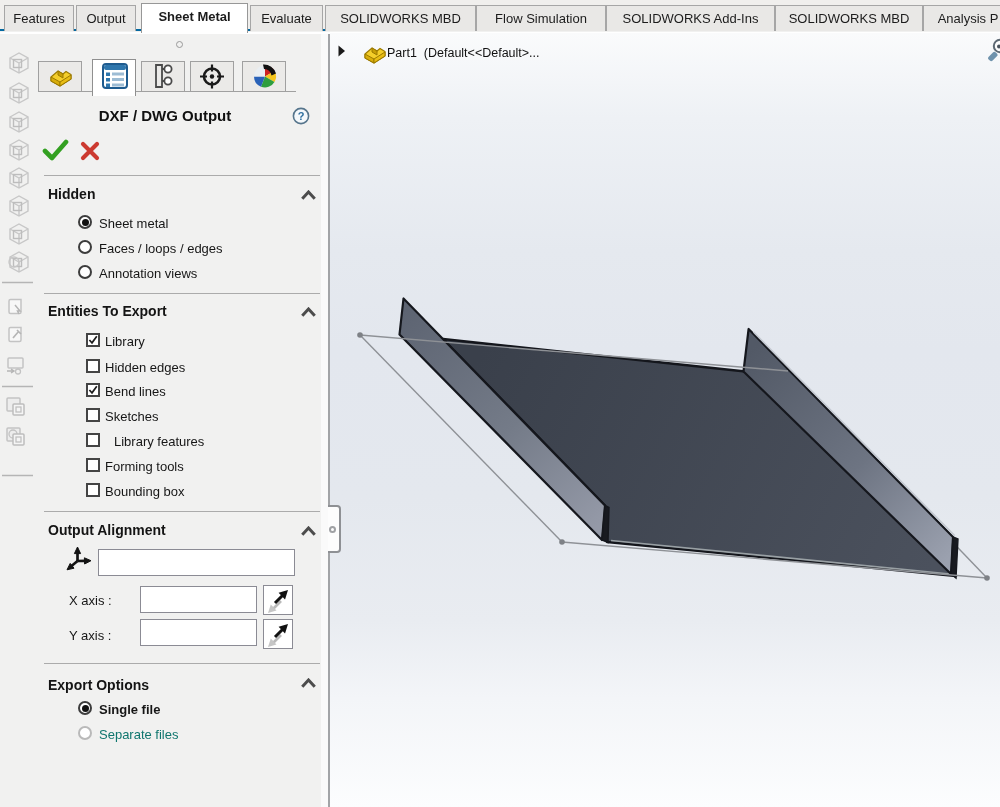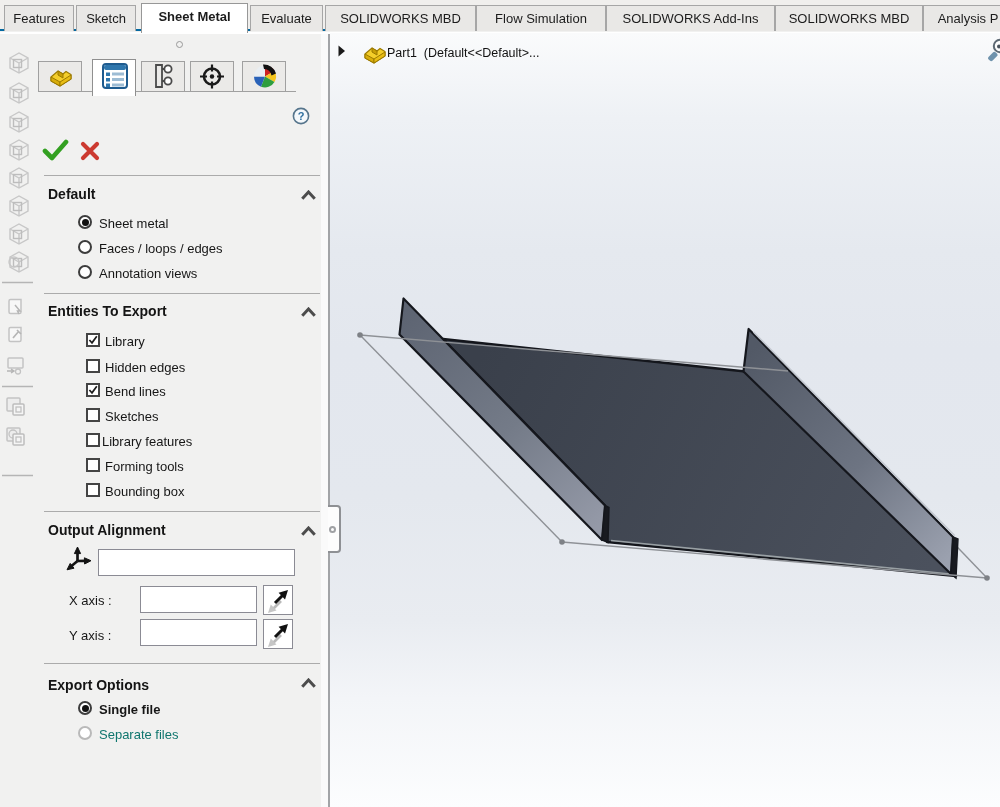--- a/index.html
+++ b/index.html
@@ -29,21 +29,21 @@
   .inp { position:absolute; background:#fff; border:1px solid #8b8b94; }
   
   #vp { position:absolute; left:330px; top:33px; width:670px; height:774px;
         background:linear-gradient(180deg,#fafbfc 0%, #eef1f5 11%, #e5e9ef 28%, #e3e7ee 41%, #e4e8ee 60%, #e9ecf1 76%, #f3f5f8 86%, #fcfdfe 100%);text-align:right; }
   #tree { position:absolute; left:4px; top:8px; font-size:12.5px; color:#111; }
 </style>
 </head>
 <body>
 <div id="tabbar">
   <div class="tab" style="left:4px;width:70px;">Features</div>
-  <div class="tab" style="left:76px;width:60px;">Sketch</div>
+  <div class="tab" style="left:76px;width:60px;">Output</div>
   <div class="tab active" style="left:141px;width:107px;">Sheet Metal</div>
   <div class="tab" style="left:250px;width:73px;">Evaluate</div>
   <div class="tab" style="left:325px;width:151px;">SOLIDWORKS MBD</div>
   <div class="tab" style="left:476px;width:130px;">Flow Simulation</div>
   <div class="tab" style="left:606px;width:169px;">SOLIDWORKS Add-Ins</div>
   <div class="tab" style="left:775px;width:148px;">SOLIDWORKS MBD</div>
   <div class="tab" style="left:923px;width:90px;">Analysis P</div>
 </div>
 <div id="understrip"></div>
 
@@ -153,32 +153,33 @@
         <path d="M0 0 L0 -11 A11 11 0 0 1 9.5 -5.5 Z" fill="#cc2222"></path>
         <path d="M0 0 L9.5 -5.5 A11 11 0 0 1 9.5 5.5 Z" fill="#f5c51d"></path>
         <path d="M0 0 L9.5 5.5 A11 11 0 0 1 -4 10.2 Z" fill="#2f9e3f"></path>
         <path d="M0 0 L-4 10.2 A11 11 0 0 1 -11 0 Z" fill="#2a62b8"></path>
         <path d="M0 0 L-11 0 A11 11 0 0 1 0 -11 Z" fill="#e9eef2"></path>
         <path d="M-2 -12 A12.5 12.5 0 0 1 11 -3 L6.5 -1 A8 8 0 0 0 -1 -7.5 Z" fill="#111"></path>
       </g>
     </svg>
   </div>
 
+  <div style="position:absolute;left:0;top:73px;width:258px;text-align:center;font-size:15px;font-weight:bold;color:#101010;">DXF / DWG Output</div>
   <svg style="position:absolute;left:256px;top:73px;" width="18" height="18" viewBox="0 0 18 18">
     <circle cx="9" cy="9" r="7.6" fill="#f4f8fb" stroke="#56758c" stroke-width="1.6"></circle>
     <text x="9" y="13" font-size="11" font-weight="bold" fill="#2e6e9e" text-anchor="middle" font-family="Liberation Sans">?</text>
   </svg>
 
   <svg style="position:absolute;left:6px;top:104px;" width="70" height="26" viewBox="0 0 70 26">
     <path d="M3 13 L10 20 L24 4" fill="none" stroke="#33a021" stroke-width="4.6" stroke-linecap="round" stroke-linejoin="round"></path>
     <path d="M41 6 L55 20 M55 6 L41 20" fill="none" stroke="#cc3a30" stroke-width="4.2" stroke-linecap="round"></path>
   </svg>
   <div class="sep" style="top:141px;"></div>
 
-  <div class="hdr" style="top:152px;">Default</div>
+  <div class="hdr" style="top:152px;">Hidden</div>
   <svg class="chev" style="top:156px;" viewBox="0 0 12 8">
       <path d="M1 7 L6 1.6 L11 7" fill="none" stroke="#4c4c4c" stroke-width="2.4"></path>
     </svg>
   <div class="radio" style="left:42px;top:181px;">
       <div class="dot"></div>
     </div>
   <div class="lbl" style="left:63px;top:182px;">Sheet metal</div>
   <div class="radio" style="left:42px;top:206px;"></div>
   <div class="lbl" style="left:63px;top:207px;">Faces / loops / edges</div>
   <div class="radio" style="left:42px;top:231px;"></div>
@@ -199,21 +200,21 @@
   <div class="lbl" style="left:69px;top:326px;">Hidden edges</div>
   <div class="check" style="top:349px;">
       <svg width="10" height="10" viewBox="0 0 10 10" style="display:block">
         <path d="M1.4 5 L4 7.8 L8.8 1.2" fill="none" stroke="#1c1c1c" stroke-width="1.7"></path>
       </svg>
     </div>
   <div class="lbl" style="left:69px;top:350px;">Bend lines</div>
   <div class="check" style="top:374px;"></div>
   <div class="lbl" style="left:69px;top:375px;">Sketches</div>
   <div class="check" style="top:399px;"></div>
-  <div class="lbl" style="left:66px;top:400px;">Library features</div>
+  <div class="lbl" style="left:78px;top:400px;">Library features</div>
   <div class="check" style="top:424px;"></div>
   <div class="lbl" style="left:69px;top:425px;">Forming tools</div>
   <div class="check" style="top:449px;"></div>
   <div class="lbl" style="left:69px;top:450px;">Bounding box</div>
   <div class="sep" style="top:477px;"></div>
 
   <div class="hdr" style="top:488px;">Output Alignment</div>
   <svg class="chev" style="top:492px;" viewBox="0 0 12 8">
       <path d="M1 7 L6 1.6 L11 7" fill="none" stroke="#4c4c4c" stroke-width="2.4"></path>
     </svg>

